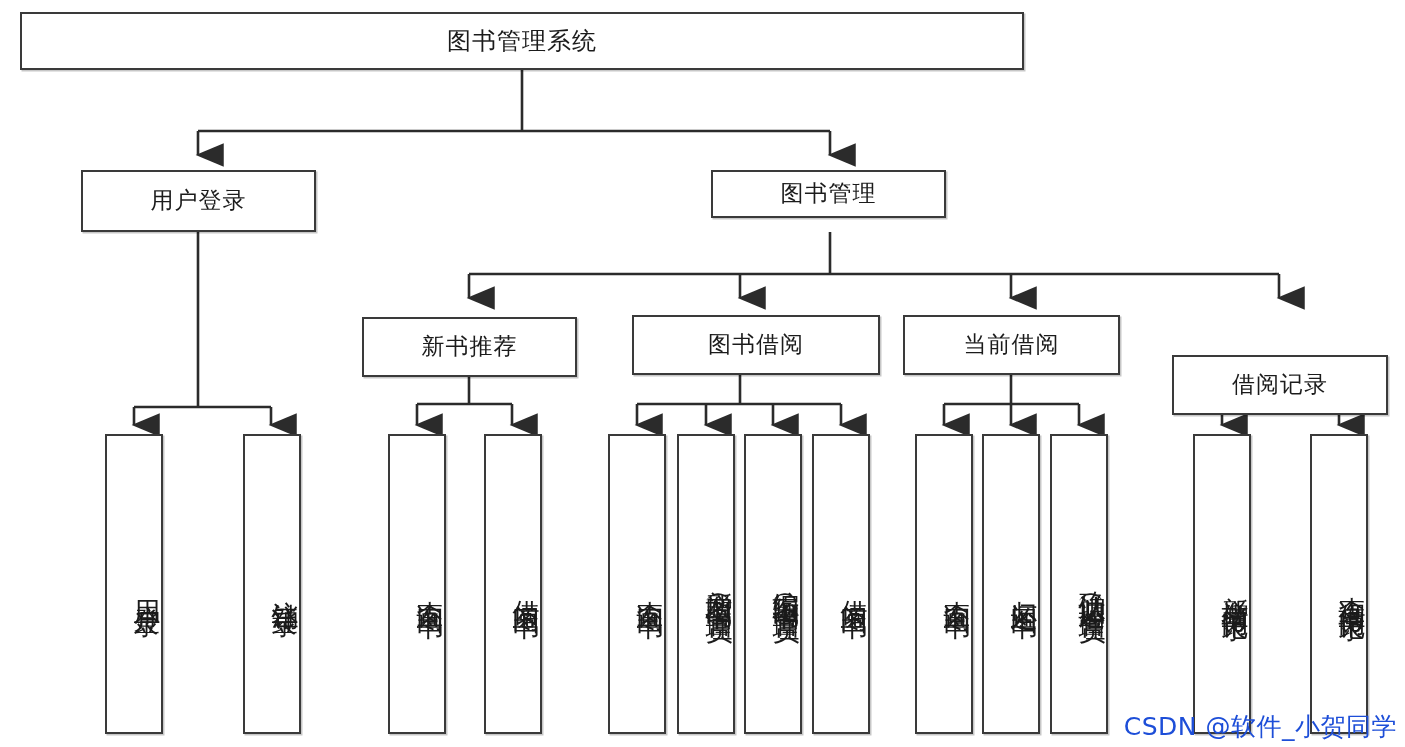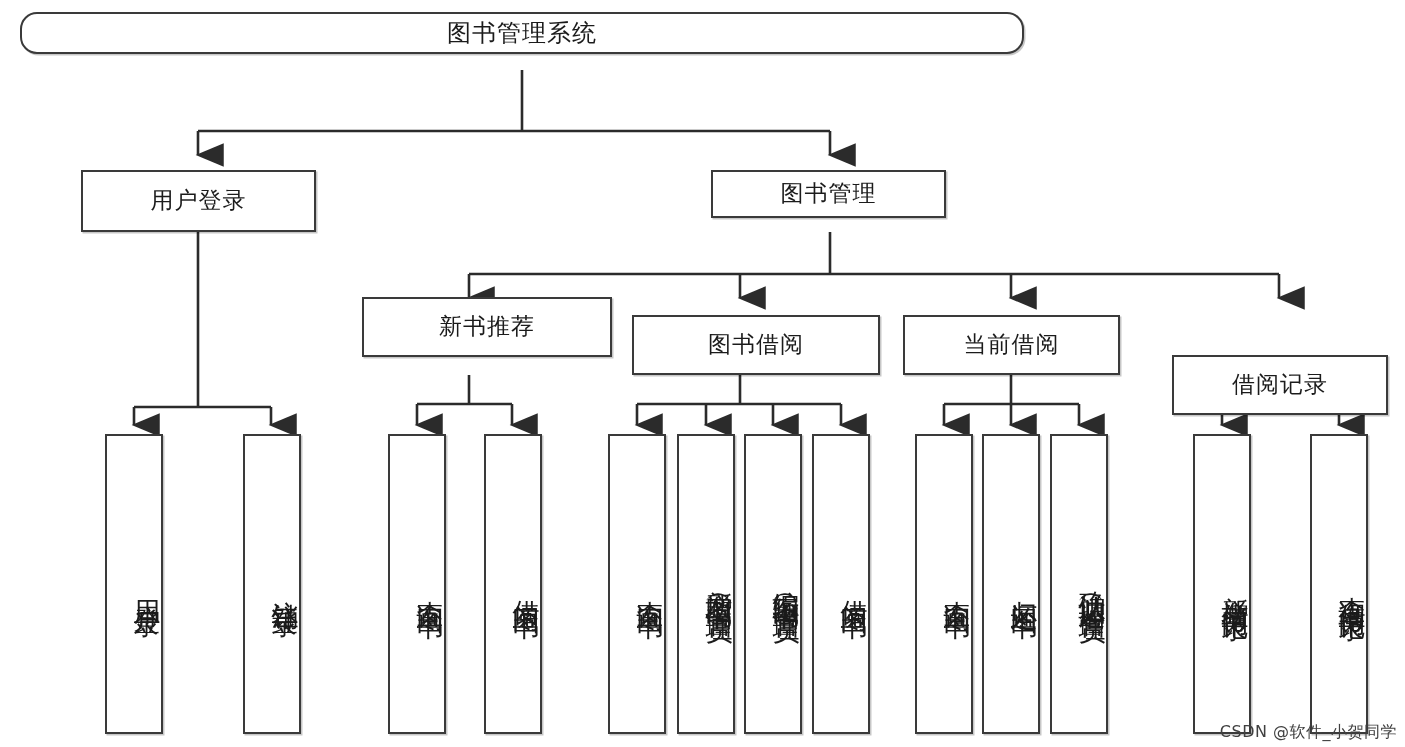--- a/index.html
+++ b/index.html
@@ -63,22 +63,22 @@
   .node.v .label {
     display: block;
     writing-mode: vertical-rl;
     text-orientation: upright;
   }
   
   #watermark {
     position: absolute;
     right: 8px;
     bottom: 4px;
-    font-size: 16px;
-    color: #404040;
+    font-size: 25px;
+    color: #1d4ed8;
     letter-spacing: 0.5px;
     white-space: nowrap;
     user-select: none;
     margin-top: 24px;
   }
 </style>
 </head>
 <body>
 
 <div id="canvas">
@@ -126,33 +126,33 @@
       <path d="M1011,404 L1011,425" marker-end="url(#arrow)"></path>
       <path d="M1079,404 L1079,425" marker-end="url(#arrow)"></path>
 
       <path d="M1279,375 L1279,404"></path>
       <path d="M1222,404 L1339,404"></path>
       <path d="M1222,404 L1222,425" marker-end="url(#arrow)"></path>
       <path d="M1339,404 L1339,425" marker-end="url(#arrow)"></path>
     </g>
   </svg>
 
-  <div class="node h root" style="left:20px; top:12px; width:1004px; height:42px;border-radius:17px;">
+  <div class="node h root" style="left:20px; top:12px; width:1004px; height:58px;">
     <span class="label">图书管理系统</span>
   </div>
 
   <div class="node h" style="left:81px; top:170px; width:235px; height:62px;">
     <span class="label">用户登录</span>
   </div>
 
   <div class="node h" style="left:711px; top:170px; width:235px; height:48px;">
     <span class="label">图书管理</span>
   </div>
 
-  <div class="node h" style="left:362px; top:297px; width:250px; height:60px;">
+  <div class="node h" style="left:362px; top:317px; width:215px; height:60px;">
     <span class="label">新书推荐</span>
   </div>
 
   <div class="node h" style="left:632px; top:315px; width:248px; height:60px;">
     <span class="label">图书借阅</span>
   </div>
 
   <div class="node h" style="left:903px; top:315px; width:217px; height:60px;">
     <span class="label">当前借阅</span>
   </div>

